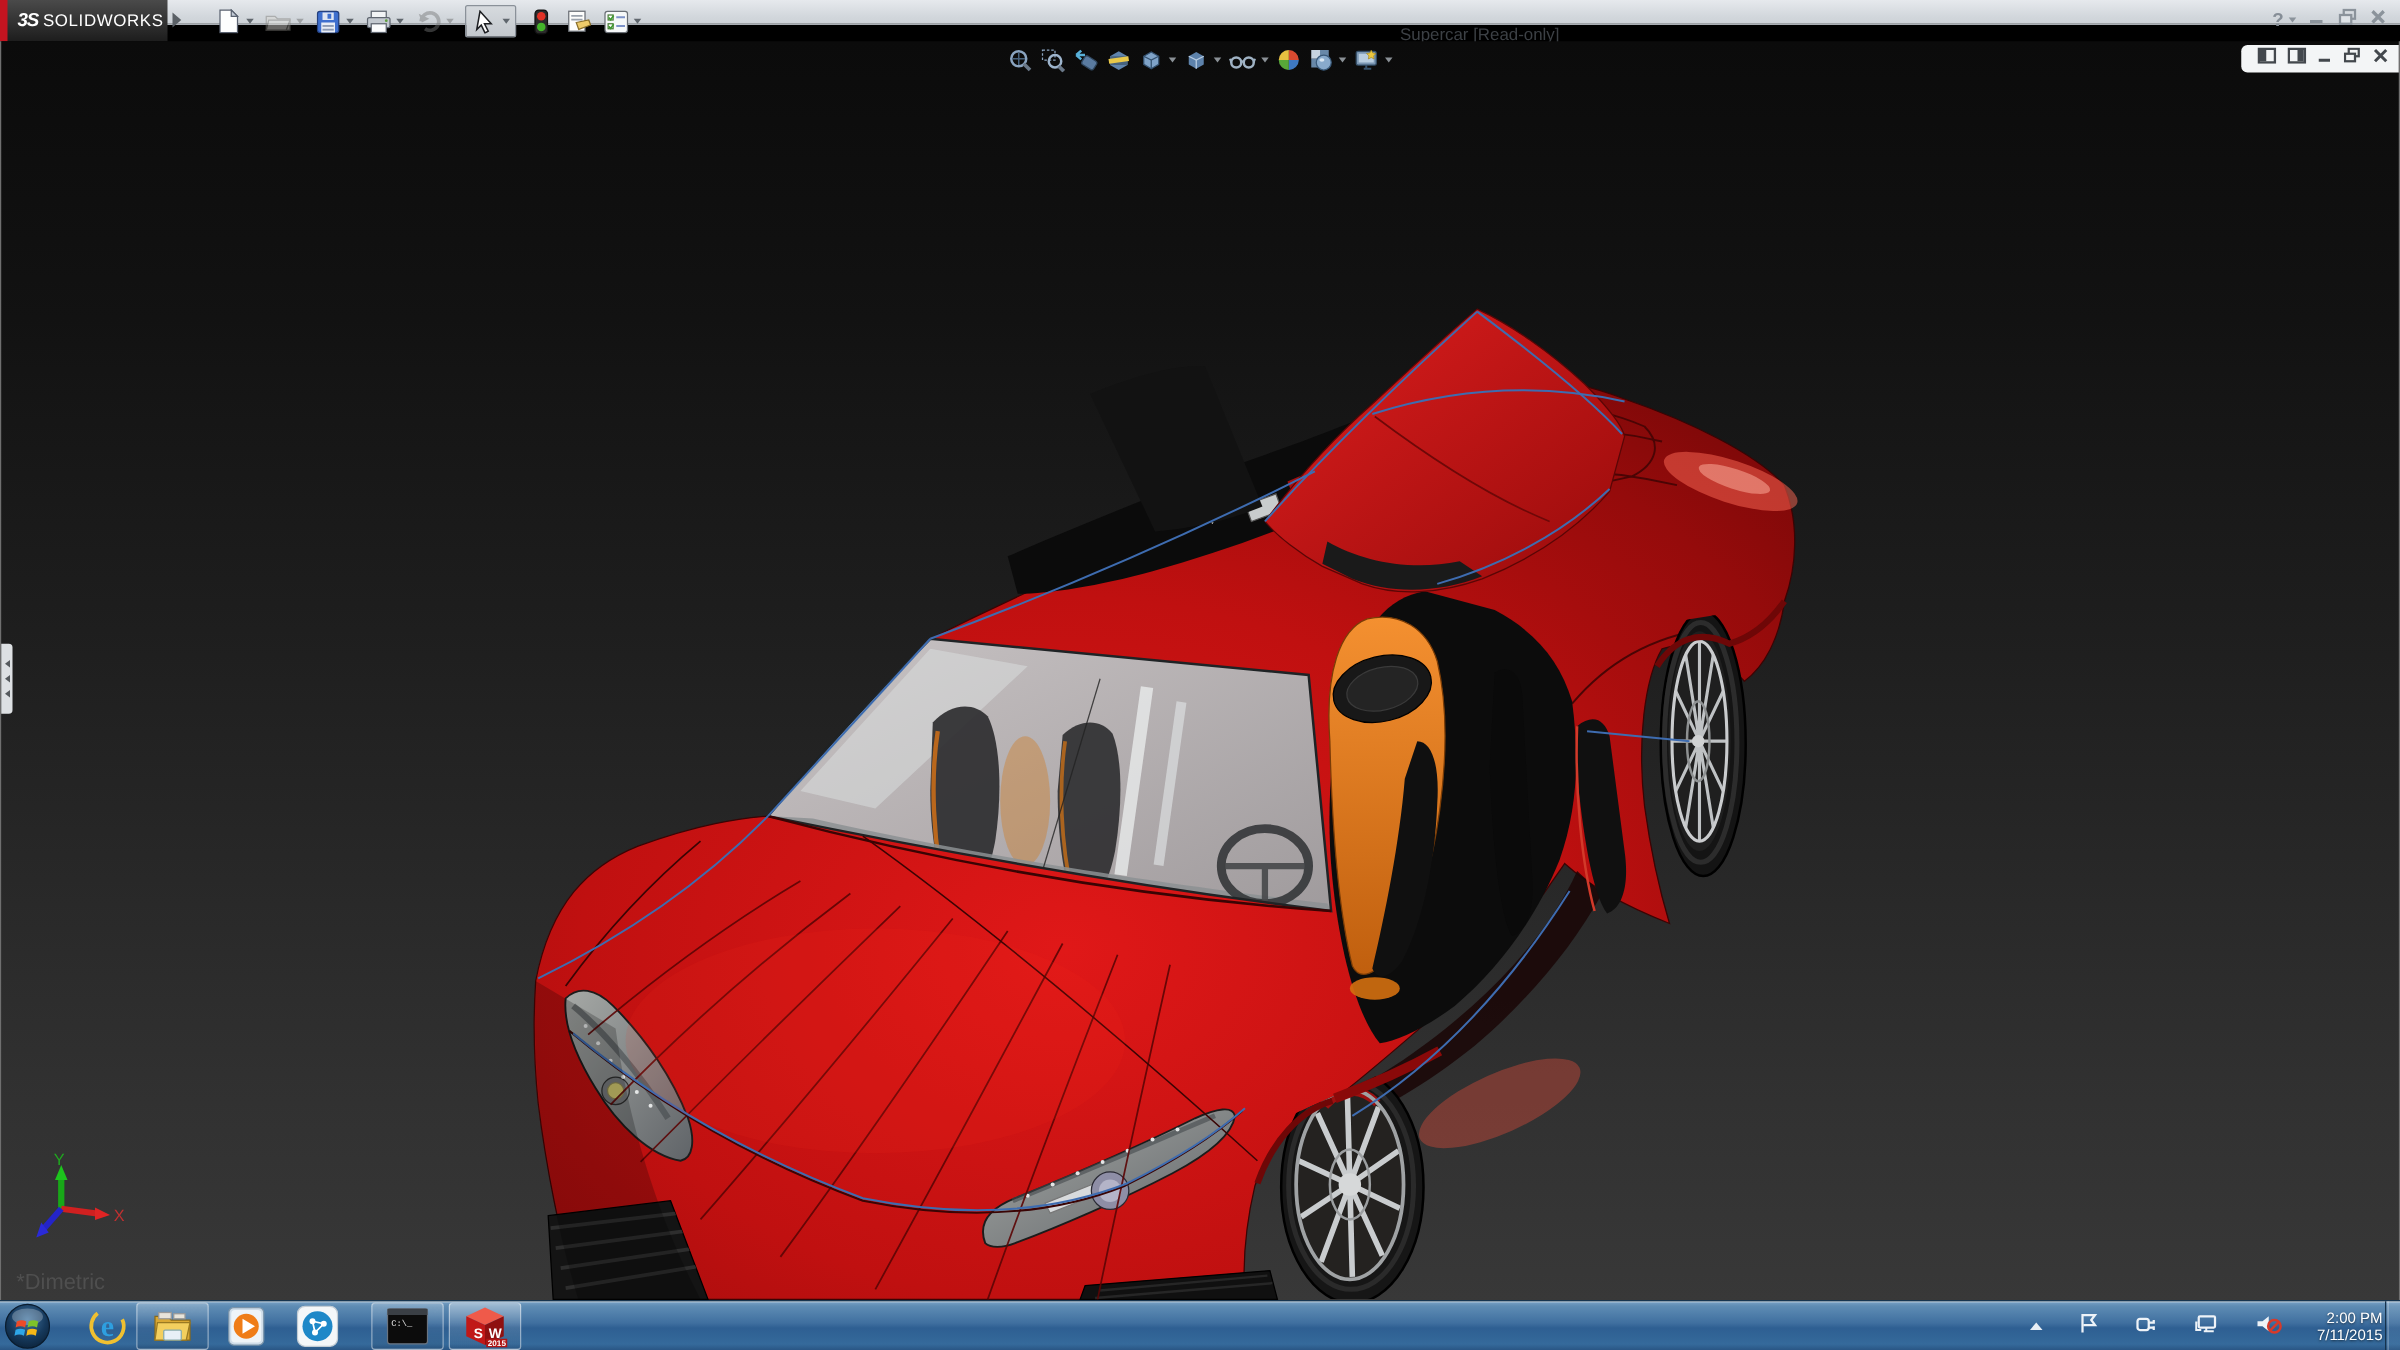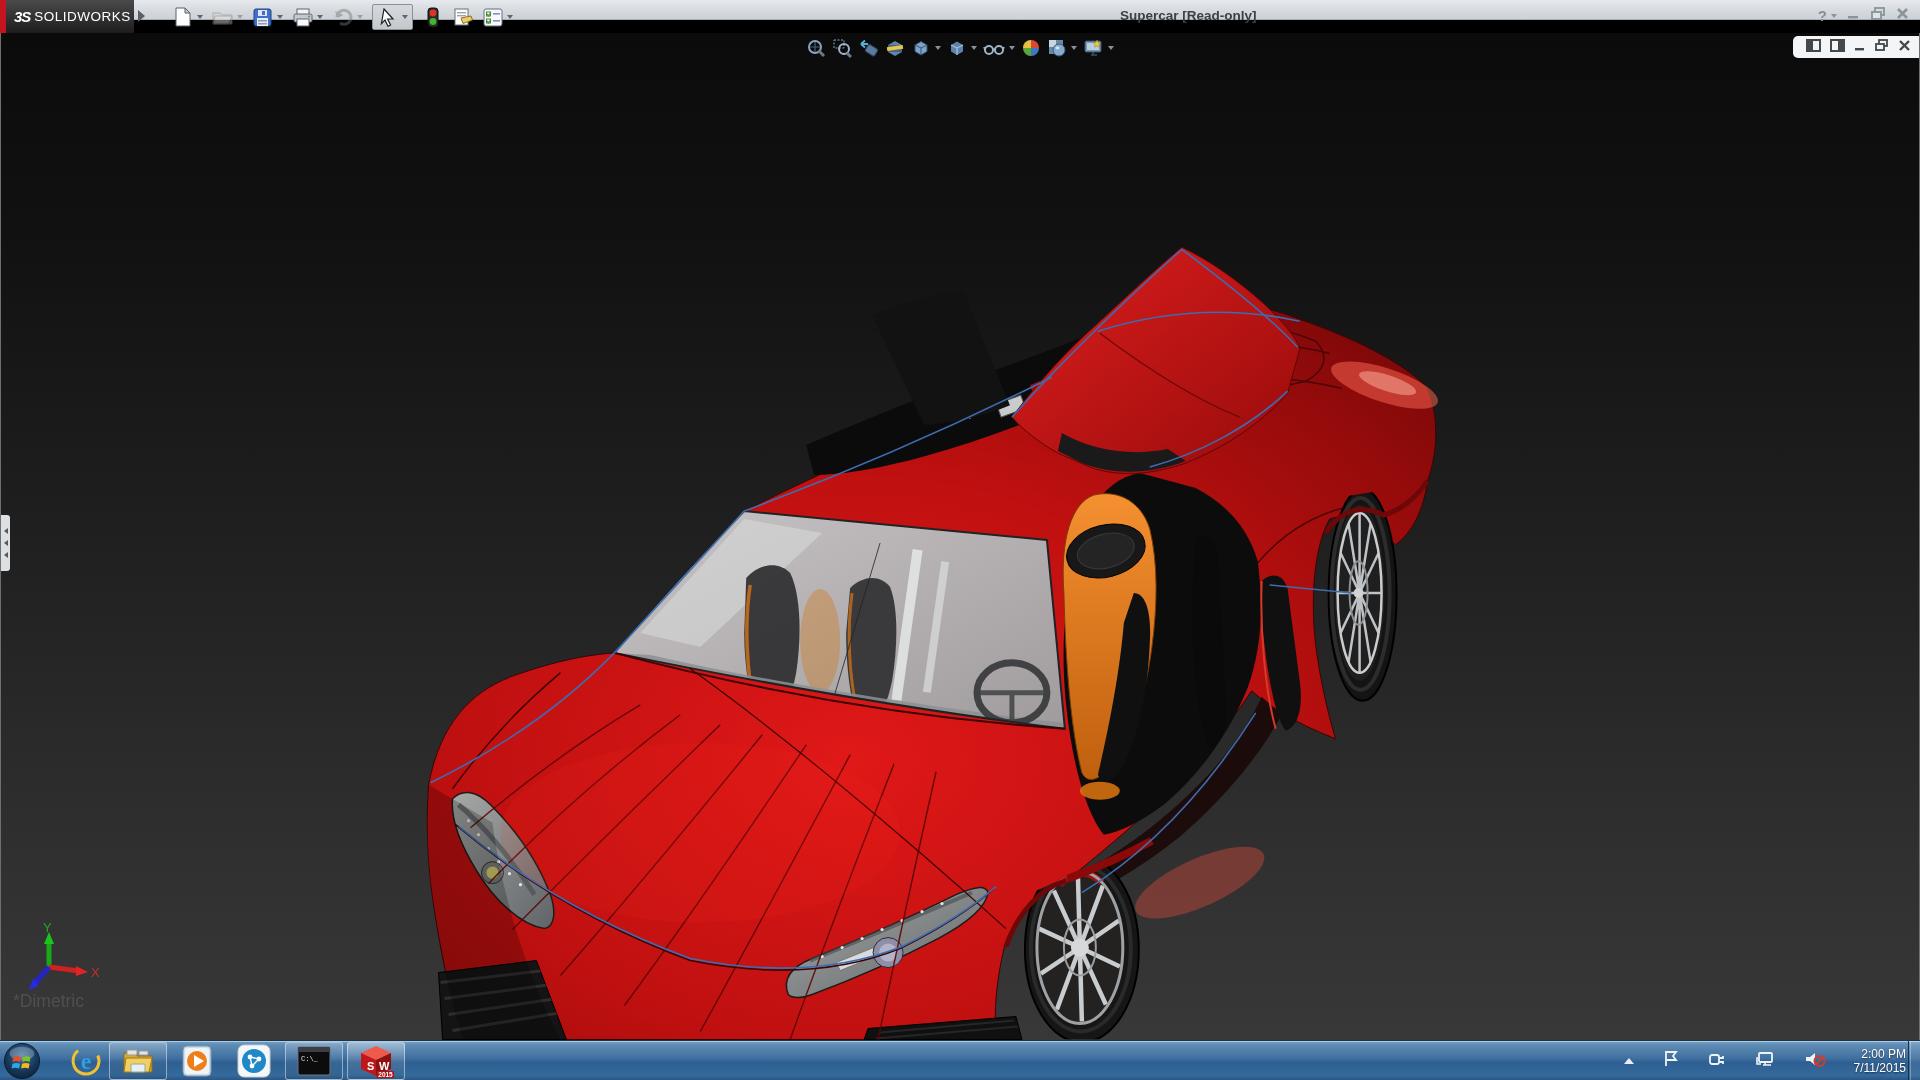--- a/index.html
+++ b/index.html
@@ -16,38 +16,38 @@
   .menu-expand{position:absolute;left:138px;top:10px;width:0;height:0;
     border-top:6px solid transparent;border-bottom:6px solid transparent;border-left:7px solid #5a6066;}
   .maintools{position:absolute;left:172px;top:4px;height:26px;display:flex;align-items:center;}
   .tool{display:flex;align-items:center;margin-right:9px;}
   .ticon{width:21px;height:21px;display:flex;align-items:center;justify-content:center;}
   .dd{width:0;height:0;border-left:3.5px solid transparent;border-right:3.5px solid transparent;
     border-top:4px solid #5f666d;margin-left:4px;}
   .grayed{filter:grayscale(.9);opacity:.45;}
   .pressedbox{display:flex;align-items:center;border:1px solid #8a9199;border-radius:2px;
     background:linear-gradient(#d6dade,#c3c8cd);padding:1px 4px;height:26px;}
-  .title-text{position:absolute;left:1120px;top:8px;font-size:13.5px;color:#3c4045;font-weight:bold;}
+  .title-text{position:absolute;left:1120px;top:20px;font-size:13.5px;color:#3c4045;}
   .wctrl{position:absolute;right:10px;top:6px;display:flex;align-items:center;gap:9px;}
   .help-glyph{font-size:15px;color:#868e97;font-weight:bold;}
   
   .viewport{position:absolute;left:0;top:33px;width:1920px;height:1007px;
     background:linear-gradient(180deg,#0b0b0b 0%,#121212 22%,#222222 55%,#303030 82%,#383838 100%);
     border-left:1px solid #6f6f6f;border-right:1px solid #6f6f6f;}
   .scene{position:absolute;left:0;top:0;width:100%;height:100%;}
   .hud{position:absolute;left:50%;top:5px;transform:translateX(-50%);display:flex;align-items:center;}
   .hudbtn{display:flex;align-items:center;margin:0 3px;}
   .hud .dd{border-top-color:#8a9096;}
   .docctrl{position:absolute;right:0;top:3px;width:126px;height:22px;background:#f3f5f6;
     border-radius:5px 0 0 5px;display:flex;align-items:center;justify-content:flex-end;gap:9px;padding:0 8px;}
   .lefttab{position:absolute;left:0;top:482px;width:9px;height:56px;background:#dde0e3;
     border-radius:0 3px 3px 0;display:flex;flex-direction:column;align-items:center;justify-content:center;gap:6px;}
   .lefttab i{width:0;height:0;border-top:3.5px solid transparent;border-bottom:3.5px solid transparent;
     border-right:4.5px solid #55595d;}
-  .orient-label{position:absolute;left:12px;top:958px;font-size:17.5px;color:#4f4f4f;}
+  .orient-label{position:absolute;left:12px;top:982px;font-size:17.5px;color:#4f4f4f;}
   .triad{position:absolute;left:24px;top:887px;}
   
   .taskbar{position:absolute;left:0;top:1040px;width:1920px;height:40px;
     background:linear-gradient(#7ba3c6 0%,#5e8cb4 10%,#3f6f9f 45%,#2e5f92 55%,#356a9b 88%,#2a5685 100%);
     border-top:1px solid #17354f;display:flex;align-items:center;}
   .taskbar:before{content:"";position:absolute;left:0;top:0;width:100%;height:1px;background:rgba(255,255,255,.45);}
   .orb{margin-left:3px;width:38px;height:38px;flex:0 0 auto;}
   .task-ico{width:42px;height:40px;display:flex;align-items:center;justify-content:center;flex:0 0 auto;}
   .task-btn{width:58px;height:38px;margin:0 2px;border:1px solid rgba(255,255,255,.45);border-radius:3px;
     background:linear-gradient(rgba(255,255,255,.22),rgba(255,255,255,.06) 45%,rgba(0,0,0,.08));
@@ -577,21 +577,21 @@
     <svg width="34" height="34">
       <rect x="1" y="1" width="32" height="32" rx="6" fill="#f4f7f9" stroke="#c2ccd4"></rect>
       <circle cx="17" cy="17" r="12" fill="#1e88c8"></circle>
       <circle cx="13" cy="13" r="2.4" fill="#fff"></circle>
         <circle cx="22" cy="15" r="2.4" fill="#fff"></circle>
         <circle cx="15" cy="22" r="2.4" fill="#fff"></circle>
       <path d="M13,13 L22,15 L15,22 Z" fill="none" stroke="#fff" stroke-width="1.4"></path>
     </svg>
   </div>
 
-  <div class="task-btn" style="margin-left:10px">
+  <div class="task-btn" style="margin-left:22px">
     <svg width="34" height="30">
       <rect x="1" y="1" width="32" height="28" rx="2" fill="#0c0c0c" stroke="#6a7480"></rect>
       <rect x="1" y="1" width="32" height="5" fill="#3a3f45"></rect>
       <text x="4" y="15" font-size="7" fill="#e8e8e8" font-family="Liberation Mono,monospace">C:\_</text>
     </svg>
   </div>
 
   <div class="task-btn active">
     <svg width="36" height="34">
       <polygon points="18,2 33,9 18,16 3,9" fill="#ef5a4a"></polygon>

